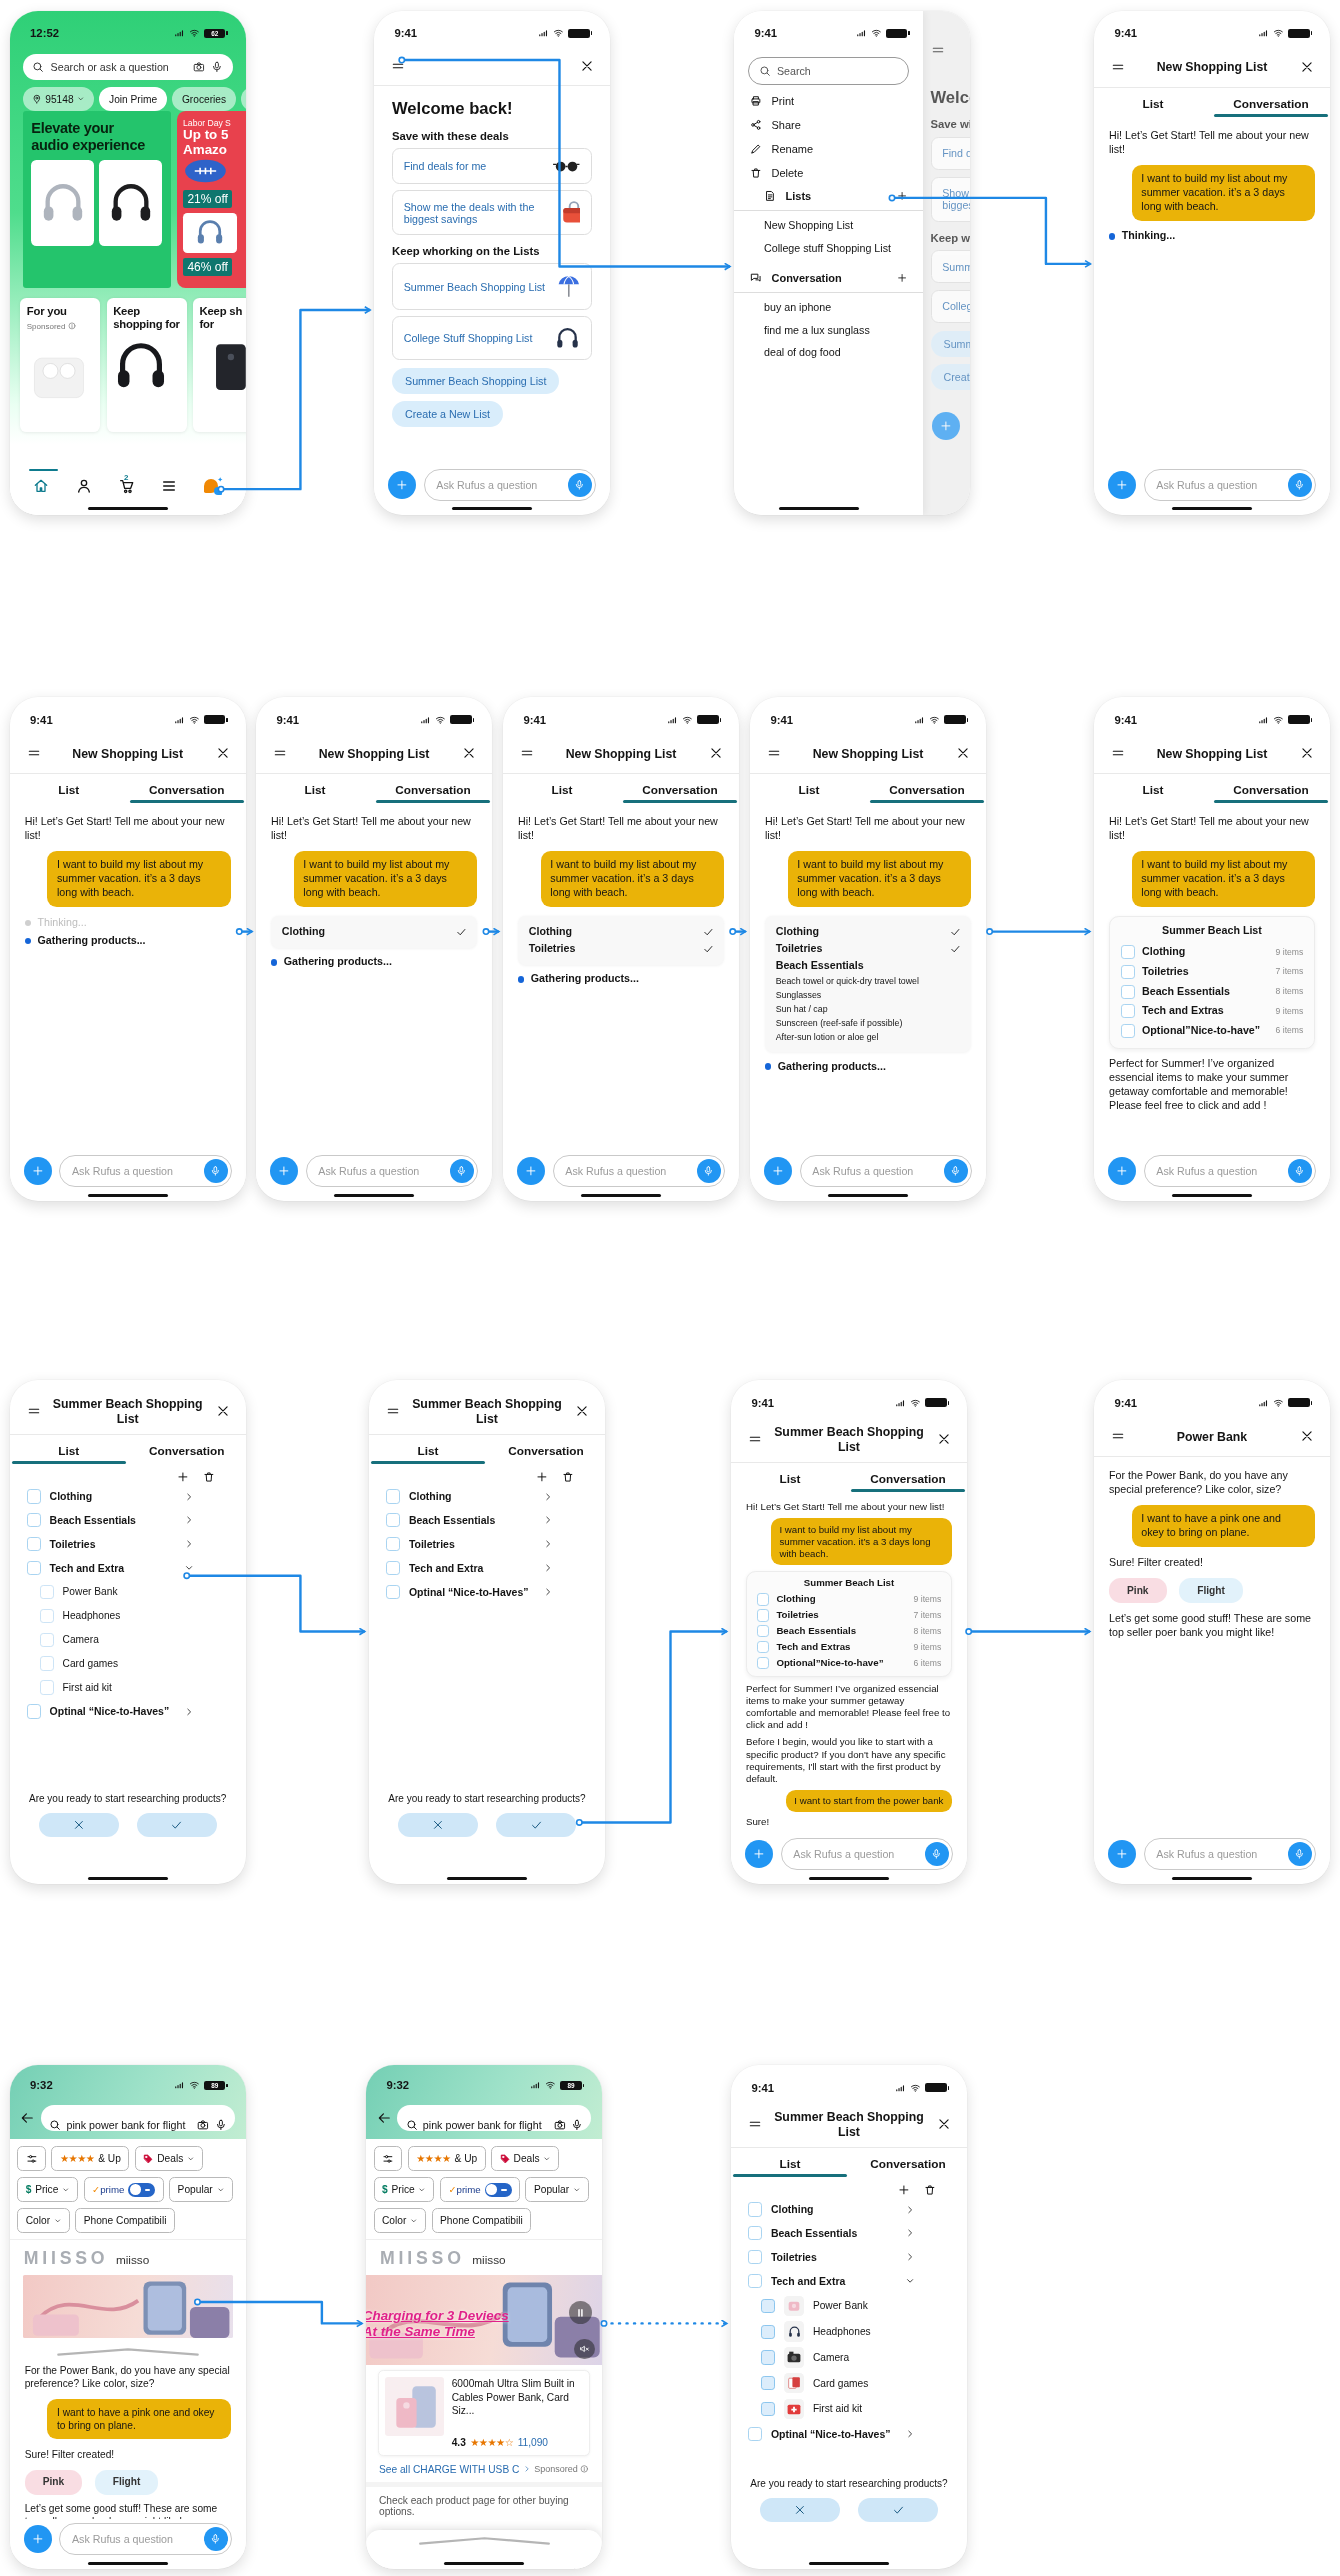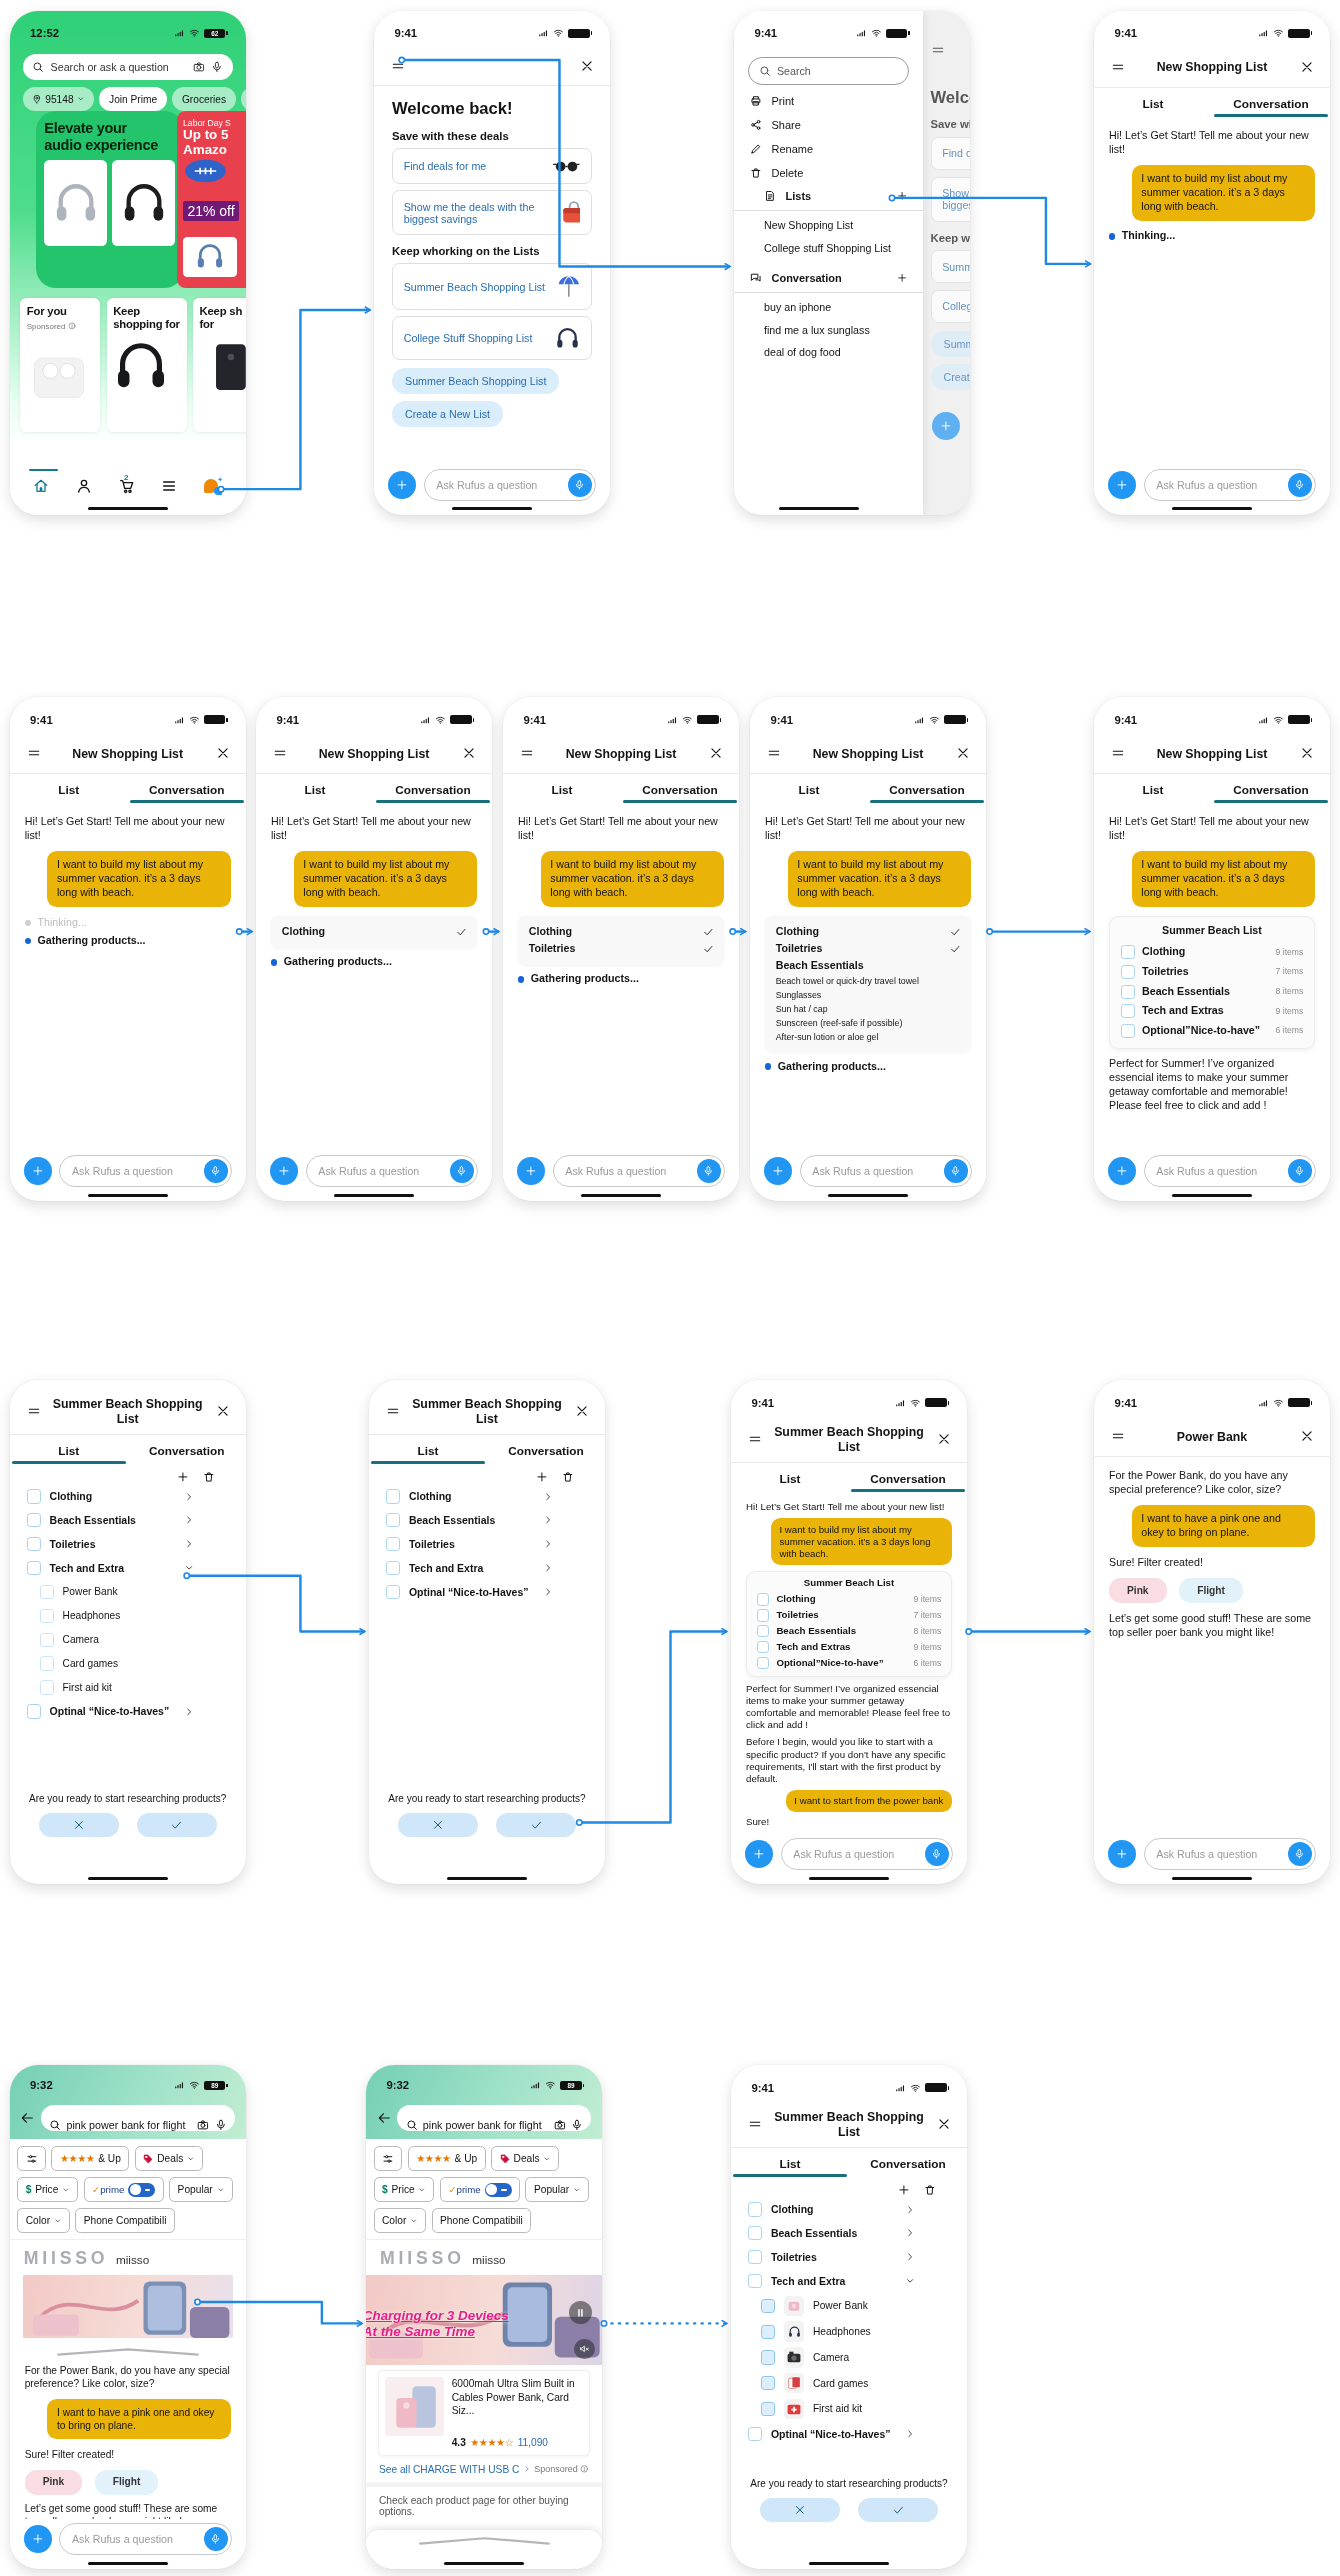--- a/index.html
+++ b/index.html
@@ -75,28 +75,28 @@
   .msub{padding:5.4px 16px 5.4px 30px;font-size:10.7px}
   .mdiv{border-bottom:0.8px solid #ddd;margin:2.1px 0}
   .underlay{position:absolute;right:0;top:0;bottom:0;width:47px;background:#f0f0f0;overflow:hidden;z-index:1}
   .underlay .uin{width:204px;opacity:.7;padding:32px 0 0 7.5px}
   
   .hgreen{position:absolute;inset:0;background:linear-gradient(180deg,#2fd077 0%,#4fdd8c 40%,#e9fff2 78%,#ffffff 86%)}
   .hsearch{position:relative;margin:6.4px 13px 0;height:26px;background:#fff;border-radius:14px;display:flex;align-items:center;gap:6.4px;padding:0 9.7px;font-size:10.7px;color:#333}
   .hchips{position:relative;display:flex;gap:5.4px;margin:7.5px 0 0 13px;overflow:hidden;white-space:nowrap}
   .hchip{display:inline-flex;align-items:center;gap:3.2px;background:rgba(255,255,255,.55);border-radius:12.3px;height:24px;padding:0 9.7px;font-size:10.2px;flex:none}
   .hchip.solid{background:#fff}
-  .gbanner{position:absolute;left:26px;top:100px;width:148px;height:177px;background:#24c46c;border-radius:20px;padding:9.7px 8.6px;box-sizing:border-box}
+  .gbanner{position:absolute;left:13px;top:100px;width:148px;height:177px;background:#24c46c;border-radius:3px;padding:9.7px 8.6px;box-sizing:border-box}
   .gbanner h2{margin:0;font-size:14.5px;line-height:1.12;color:#07230f;letter-spacing:-0.3px}
   .gtiles{display:flex;gap:5.4px;margin-top:7.5px}
   .gtile{width:63px;height:86px;background:#fff;border-radius:5.4px;display:flex;align-items:center;justify-content:center}
   .rbanner{position:absolute;left:167px;top:100px;width:69px;height:177px;background:#e8414d;border-radius:8.6px 0 0 8.6px;padding:7.5px 6.4px;box-sizing:border-box;color:#fff;overflow:hidden}
   .rbanner .rl{font-size:8.6px}
   .rbanner .rb{font-size:13.4px;font-weight:bold;line-height:1.1}
-  .badge{display:inline-block;background:#701a75;color:#fff;font-size:14px;padding:2.1px 4.3px;border-radius:2.1px;margin:15px 0}
+  .badge{display:inline-block;background:#0f766e;color:#fff;font-size:12px;padding:2.1px 4.3px;border-radius:2.1px;margin:4px 0}
   .wtile{width:54px;height:40px;background:#fff;border-radius:4.3px;display:flex;align-items:center;justify-content:center;margin:1.1px 0}
   .hcards{position:absolute;left:10.7px;top:287px;display:flex;gap:6.4px;width:236px}
   .hcard{width:80px;height:134px;background:#fff;border-radius:6.4px;box-shadow:0 0.5px 3.2px rgba(0,0,0,.08);padding:7.5px 6.4px;box-sizing:border-box;flex:none}
   .hcard h3{margin:0;font-size:11.3px;letter-spacing:-0.2px}
   .spons{color:#777;font-size:8px;display:flex;align-items:center;gap:2.7px;margin-top:3.2px}
   .hnav{position:absolute;left:0;right:0;bottom:0;height:46px;background:#fff;display:flex;align-items:flex-start;justify-content:space-between;padding:9.7px 23.6px 0;box-sizing:border-box;z-index:3}
   .hnav .tealbar{position:absolute;left:19.3px;top:0;width:29px;height:2.7px;background:#0e7b8e;border-radius:1.6px}
   .cartwrap{position:relative}
   .cartbadge{position:absolute;top:-5.4px;left:5.4px;font-size:8px;font-weight:bold;color:#0e7b8e}
   .rufus{position:relative;width:18px;height:16px}

